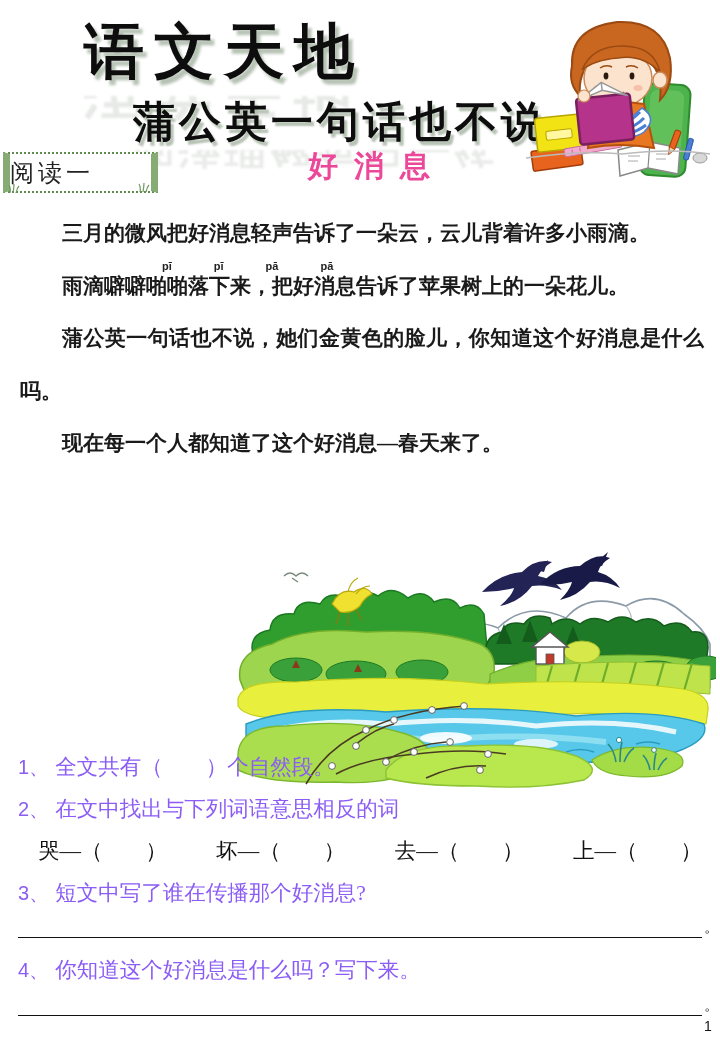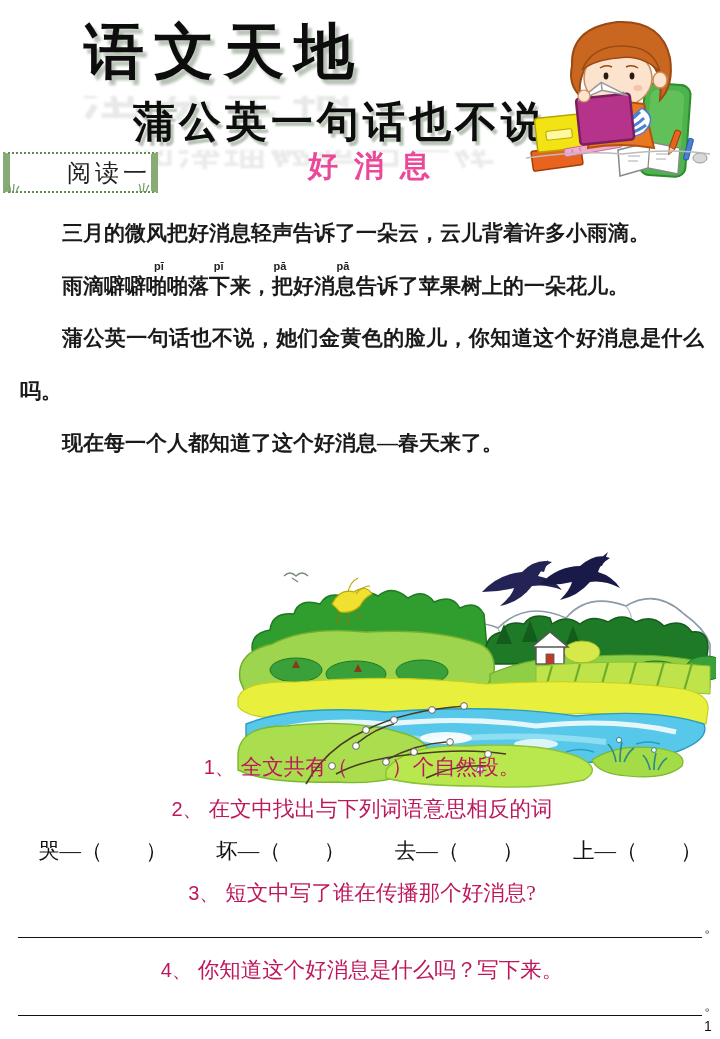--- a/index.html
+++ b/index.html
@@ -45,21 +45,21 @@
   }
 
   
   .reading-box {
     left:3px; top:152px; width:155px; height:41px;
     background:#fff;
     border-top:2px dotted #5f8a50;
     border-bottom:2px dotted #5f8a50;
     border-left:7px solid #86ab74;
     border-right:7px solid #86ab74;
-    display:flex; align-items:center; justify-content:flex-end;
+    display:flex; align-items:center; justify-content:flex-start;
   }
   .reading-box-label {
     font-family:"DejaVu Sans","Liberation Sans",sans-serif;
     font-size:24px; color:#222; letter-spacing:4px;
   }
   .grass-left { left:8px; top:184px; }
   .grass-right { left:138px; top:183px; }
 
   
   .passage-title {
@@ -71,31 +71,31 @@
   
   .passage {
     left:20px; top:207px; width:684px;
     font-size:21px; line-height:52.5px; color:#1a1a1a;
     text-align:justify;
     font-weight:bold;
   }
   .passage p { margin:0; text-indent:2em; }
   .ruby-wrap { position:relative; }
   .pinyin {
-    position:absolute; left:8px; top:-13px; width:100%;
+    position:absolute; left:16px; top:-13px; width:100%;
     font-family:"Liberation Sans","DejaVu Sans",sans-serif;
     font-size:11px; line-height:11px; letter-spacing:0;
     text-align:center; color:#222; white-space:nowrap;
-    display:flex; justify-content:space-around;gap:8px;
+    display:flex; justify-content:space-around;
   }
 
   
   .question {
     left:18px; width:688px;
-    font-size:21.5px; color:#be185d; white-space:nowrap;text-align:center;
+    font-size:21.5px; color:#8b5cf6; white-space:nowrap;
   }
   .q-num {
     font-family:"Liberation Sans","DejaVu Sans",sans-serif;
     font-size:20px; margin-right:6px;
   }
   .q1 { top:752px; }
   .q2 { top:794px; }
   .pairs-row {
     left:38px; top:836px; width:664px;
     display:flex; justify-content:space-between;

